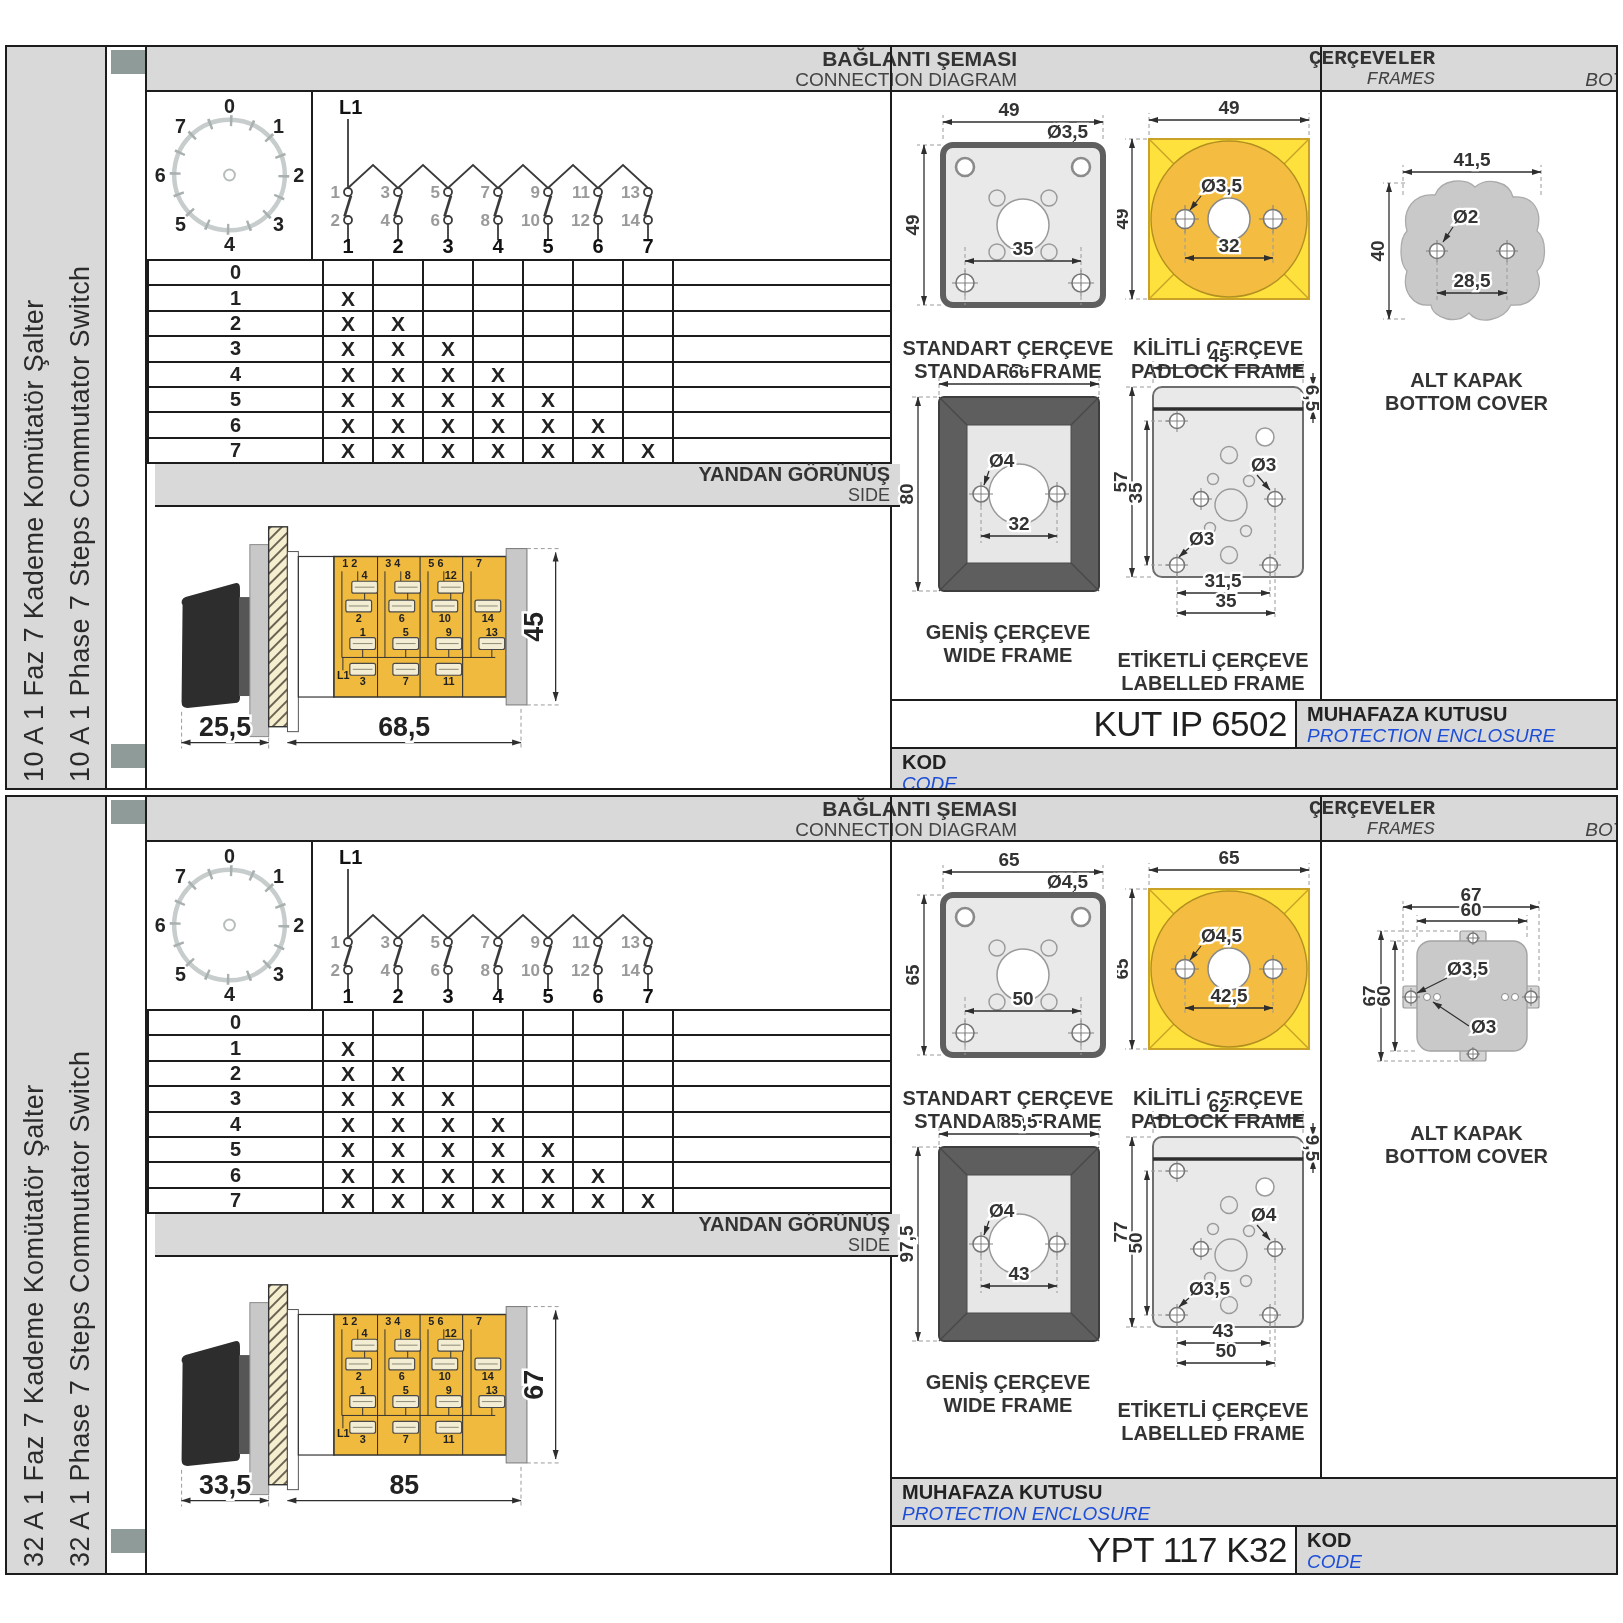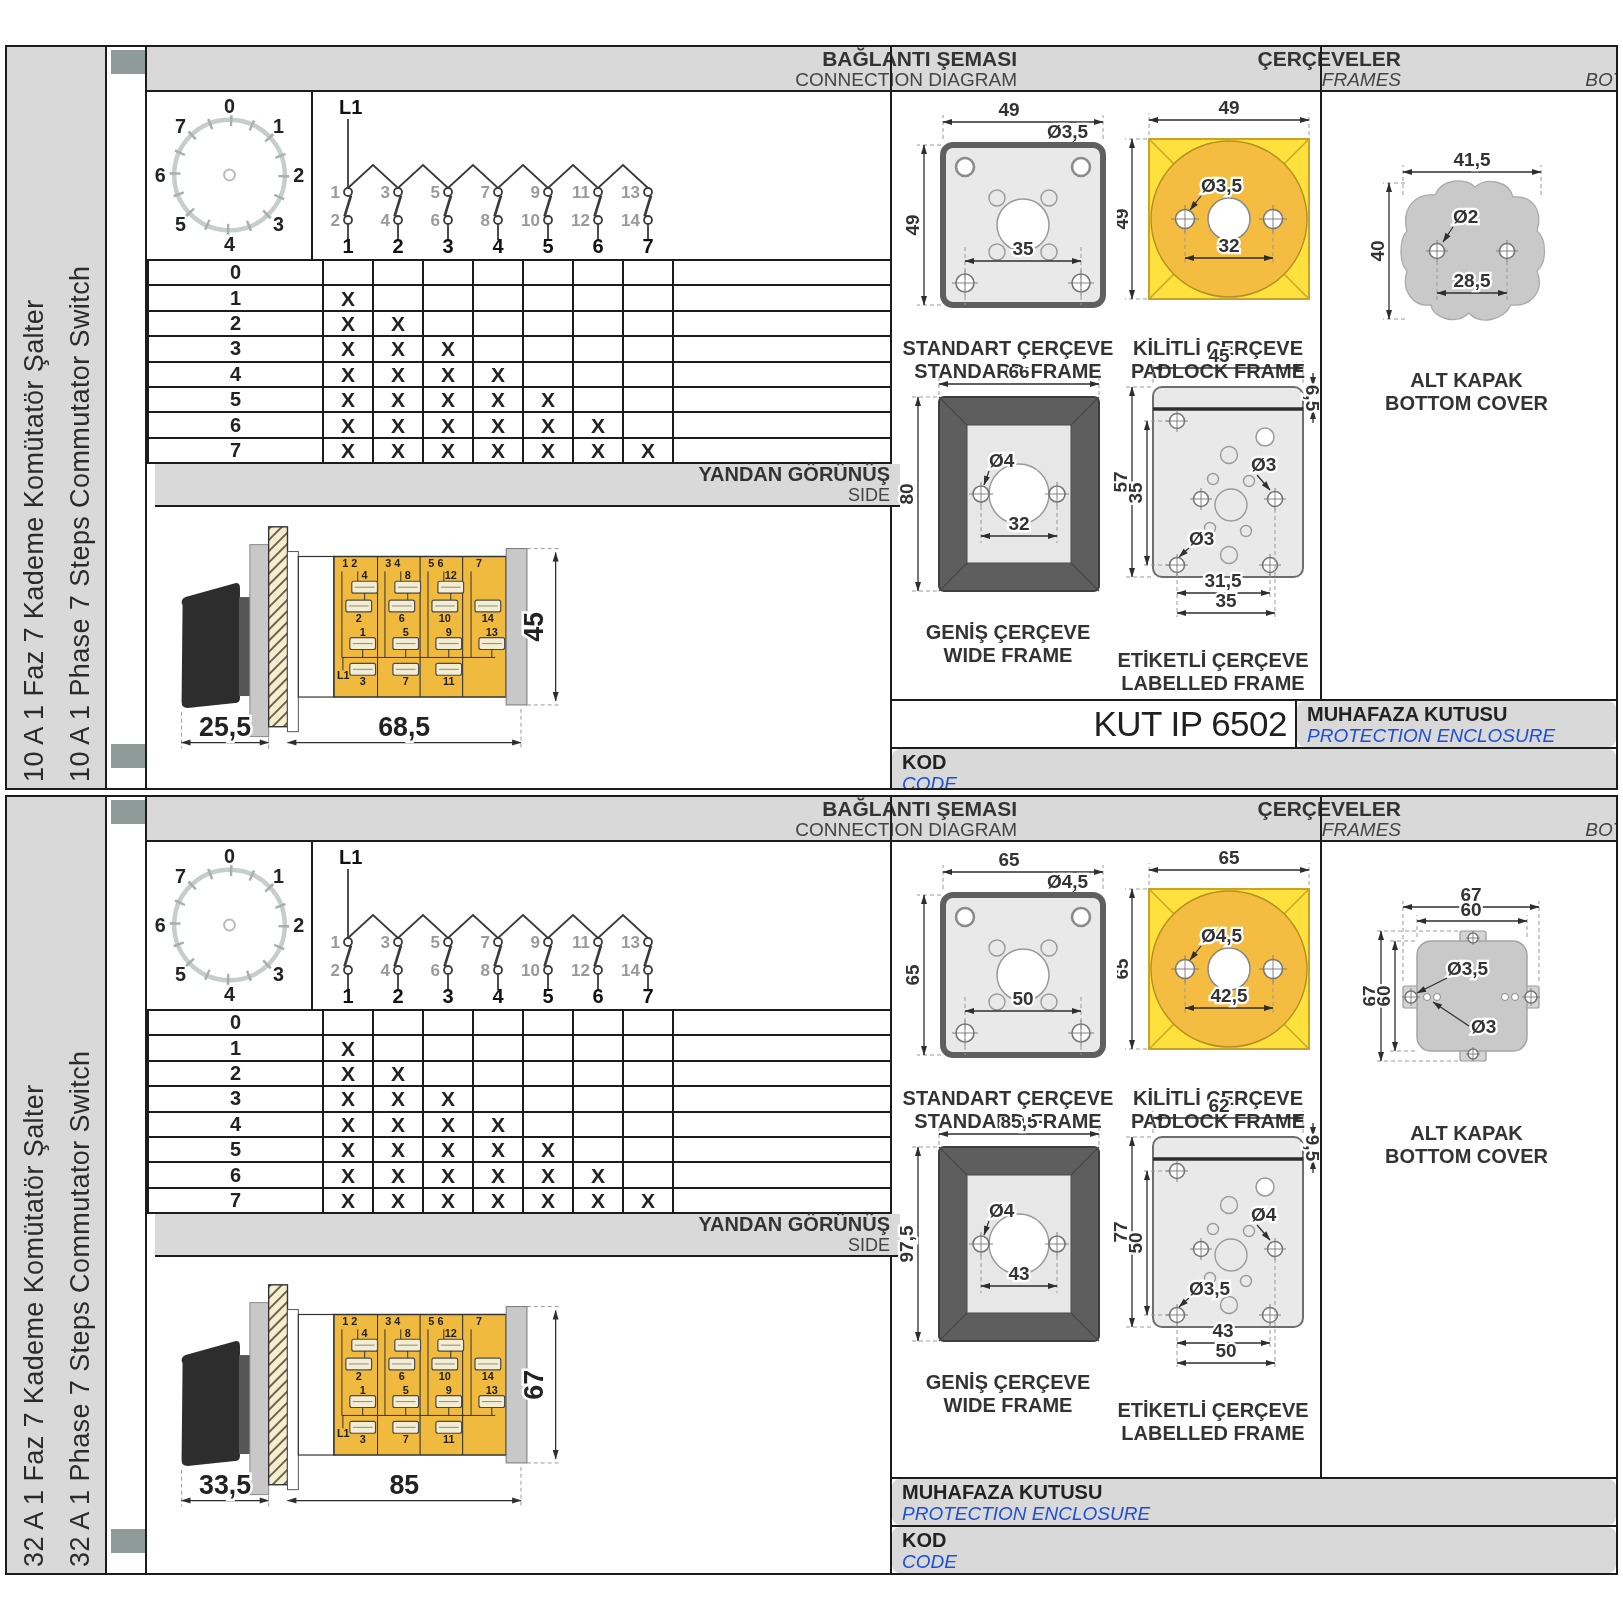--- a/index.html
+++ b/index.html
@@ -12,21 +12,21 @@
   .sq-top{top:3px;}
   .cborder{position:absolute;left:138px;top:0;width:2px;height:100%;background:#1c1c1c;}
   .vsep{position:absolute;top:0;width:2px;background:#1c1c1c;}
   .vsep1{left:883px;height:100%;}
   .vsep2{left:1313px;}
   .header-band{position:absolute;left:140px;right:0;top:0;height:45px;background:#d9d9d9;border-bottom:2px solid #1c1c1c;box-sizing:border-box;}
   .hc{position:absolute;top:1px;text-align:right;line-height:21px;}
   .hc .l1{font-size:21px;font-weight:bold;color:#333;}
   .hc .l2{font-size:19px;color:#444;}
   .it{font-style:italic;}
-  .hc1{left:140px;width:730px;} .hc2{left:846px;width:408px;} .hc3{left:1320px;width:272px;}
+  .hc1{left:140px;width:730px;} .hc2{left:880px;width:408px;font-family:Liberation Mono, monospace;} .hc3{left:1320px;width:272px;}
   .dial-box{position:absolute;left:140px;top:45px;width:166px;height:167px;border-right:2px solid #1c1c1c;box-sizing:border-box;}
   .diagram-box{position:absolute;left:306px;top:45px;width:577px;height:167px;}
   table.steps{position:absolute;left:140px;top:212px;width:745px;border-collapse:collapse;table-layout:fixed;}
   table.steps td{border:2px solid #1c1c1c;height:23.4px;padding:0;line-height:23px;text-align:center;}
   td.rlabel{font-weight:bold;font-size:20px;}
   td.xcell{font-weight:bold;font-size:21px;}
   .side-band{position:absolute;left:148px;top:417px;width:745px;height:43px;background:#d9d9d9;border-bottom:2px solid #1c1c1c;box-sizing:border-box;text-align:right;padding-right:10px;line-height:21px;}
   .side-band .l1{font-size:20px;font-weight:bold;color:#333;}
   .side-band .l2{font-size:18px;color:#444;}
   .side-view{position:absolute;left:145px;width:740px;}
@@ -35,21 +35,21 @@
   .f-pad{left:1110px;top:52px;width:202px;}
   .f-wide{left:890px;top:320px;width:222px;}
   .f-lab{left:1100px;top:300px;width:212px;}
   .cover-block{position:absolute;left:1352px;top:88px;width:215px;text-align:center;}
   .fcap{text-align:center;font-weight:bold;font-size:20px;color:#333;line-height:23px;margin-top:2px;}
   .codes{position:absolute;left:883px;right:0;bottom:0;border-top:2px solid #1c1c1c;border-left:2px solid #1c1c1c;box-sizing:border-box;display:flex;flex-direction:column;background:#fff;justify-content:space-between;}
   .crow{display:flex;}
   .crow1{height:50px;border-bottom:2px solid #1c1c1c;box-sizing:border-box;}
   .crow2{flex:1;}
   .cval{width:405px;display:flex;align-items:center;justify-content:flex-end;padding-right:8px;box-sizing:border-box;font-size:35px;color:#1f1f1f;letter-spacing:-.5px;background:#fff;border-right:2px solid #1c1c1c;}
-  .clab{flex:1;background:#d9d9d9;padding:2px 0 0 10px;line-height:22px;border-radius:8px;}
+  .clab{flex:1;background:#d9d9d9;padding:2px 0 0 10px;line-height:22px;}
   .clab .l1{font-weight:bold;font-size:20px;color:#222;}
   .clab .l2{font-style:italic;font-size:19px;color:#1d4ed8;}
   svg{display:block;}
   
   .wire{fill:none;stroke:#3a3a3a;stroke-width:1.8;}
   .node{fill:#fff;stroke:#3a3a3a;stroke-width:1.8;}
   .blade{stroke:#3a3a3a;stroke-width:2.6;}
   .gterm{font-size:17px;font-weight:bold;fill:#9a9a9a;}
   .snum{font-size:20px;font-weight:bold;fill:#111;}
   .feed{font-size:20px;font-weight:bold;fill:#111;}
@@ -1165,20 +1165,21 @@
   </div>
 
   <div class="codes" style="top: 680px;">
     <div class="crow crow1">
       <div class="clab">
         <div class="l1">MUHAFAZA KUTUSU</div>
         <div class="l2">PROTECTION ENCLOSURE</div>
       </div>
     </div>
     <div class="crow crow2">
+      <div class="cval">YPT 117 K32</div>
       <div class="clab">
         <div class="l1">KOD</div>
         <div class="l2">CODE</div>
       </div>
     </div>
   </div>
 </section>
   </div>
 
 </body></html>

